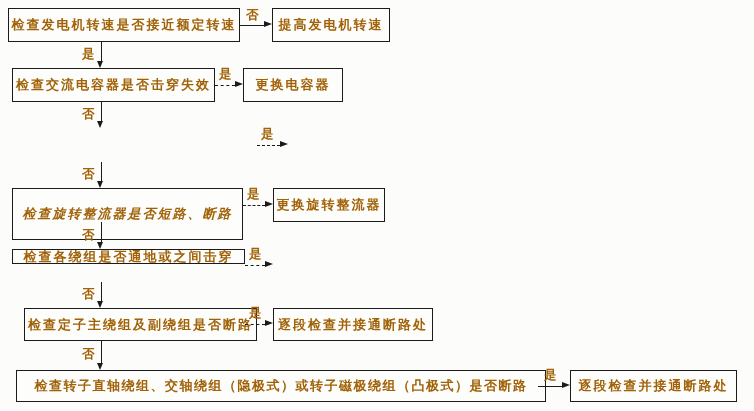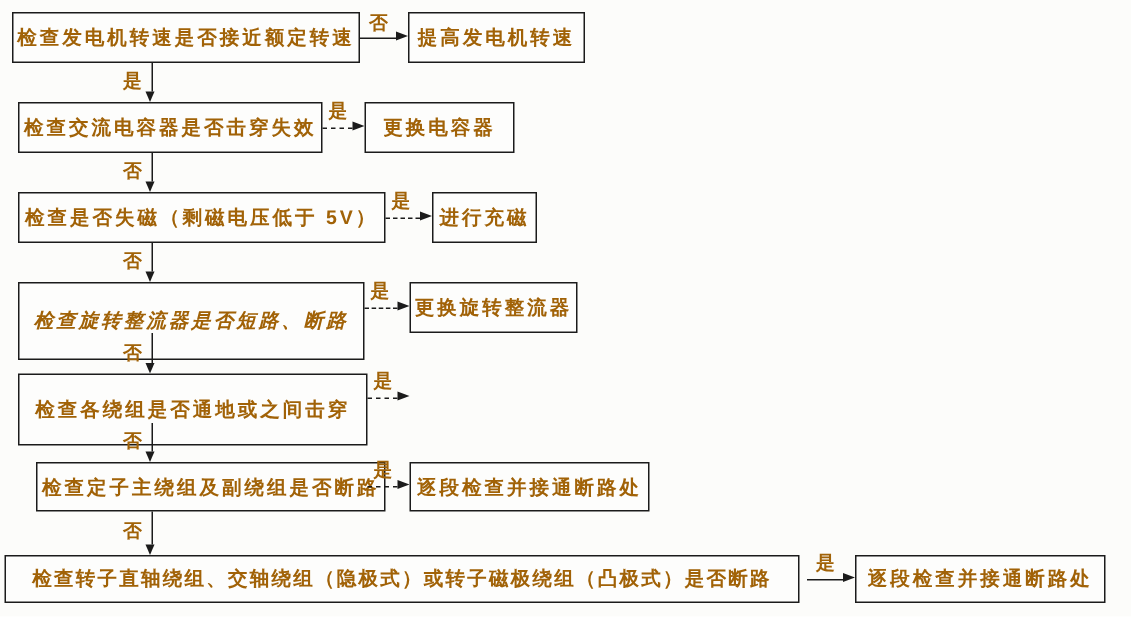--- a/index.html
+++ b/index.html
@@ -54,35 +54,35 @@
   .va2  { left:101px; top:162px; height:19px; }
   .dl2  { left:82px;  top:166px; }
   
   .chk3 { left:12px;  top:188px; width:231px; height:52px;font-style:italic; }
   .ha3  { left:243px; top:205px; width:22px; }
   .rem3 { left:273px; top:188px; width:112px; height:34px; }
   .bl3  { left:247px; top:186px; }
   .va3  { left:101px; top:222px; height:20px; }
   .dl3  { left:82px;  top:227px; }
   
-  .chk4 { left:12px;  top:249px; width:233px; height:48px; }
+  .chk4 { left:12px;  top:249px; width:233px; height:15px; }
   .ha4  { left:245px; top:265px; width:20px; }
   .rem4 { left:273px; top:249px; width:175px; height:33px; }
   .bl4  { left:249px; top:246px; }
   .va4  { left:101px; top:282px; height:19px; }
   .dl4  { left:82px;  top:286px; }
   
   .chk5 { left:24px;  top:308px; width:233px; height:33px; }
   .ha5  { left:245px; top:324px; width:20px; }
   .rem5 { left:273px; top:308px; width:160px; height:33px; }
   .bl5  { left:249px; top:305px; }
   .va5  { left:101px; top:341px; height:22px; }
   .dl5  { left:82px;  top:346px; }
   
-  .chk6 { left:3px;   top:370px; width:530px; height:32px;text-align:right; }
+  .chk6 { left:16px;   top:370px; width:530px; height:32px;text-align:right; }
   .ha6  { left:538px; top:386px; width:24px; }
   .rem6 { left:570px; top:370px; width:167px; height:32px; }
   .bl6  { left:544px; top:367px; }
 </style>
 </head>
 <body>
 
 <div class="page">
 
   <div class="box chk0">检查发电机转速是否接近额定转速</div>
@@ -92,24 +92,22 @@
   <div class="varrow va0"></div>
   <span class="lbl dl0">是</span>
 
   <div class="box chk1">检查交流电容器是否击穿失效</div>
   <div class="harrow dashed ha1"></div>
   <span class="lbl bl1">是</span>
   <div class="box rem1">更换电容器</div>
   <div class="varrow va1"></div>
   <span class="lbl dl1">否</span>
 
-  <div class="box chk2">检查是否失磁（剩磁电压低于 5V）</div>
   <div class="harrow dashed ha2"></div>
   <span class="lbl bl2">是</span>
-  <div class="box rem2">进行充磁</div>
   <div class="varrow va2"></div>
   <span class="lbl dl2">否</span>
 
   <div class="box chk3">检查旋转整流器是否短路、断路</div>
   <div class="harrow dashed ha3"></div>
   <span class="lbl bl3">是</span>
   <div class="box rem3">更换旋转整流器</div>
   <div class="varrow va3"></div>
   <span class="lbl dl3">否</span>
 

